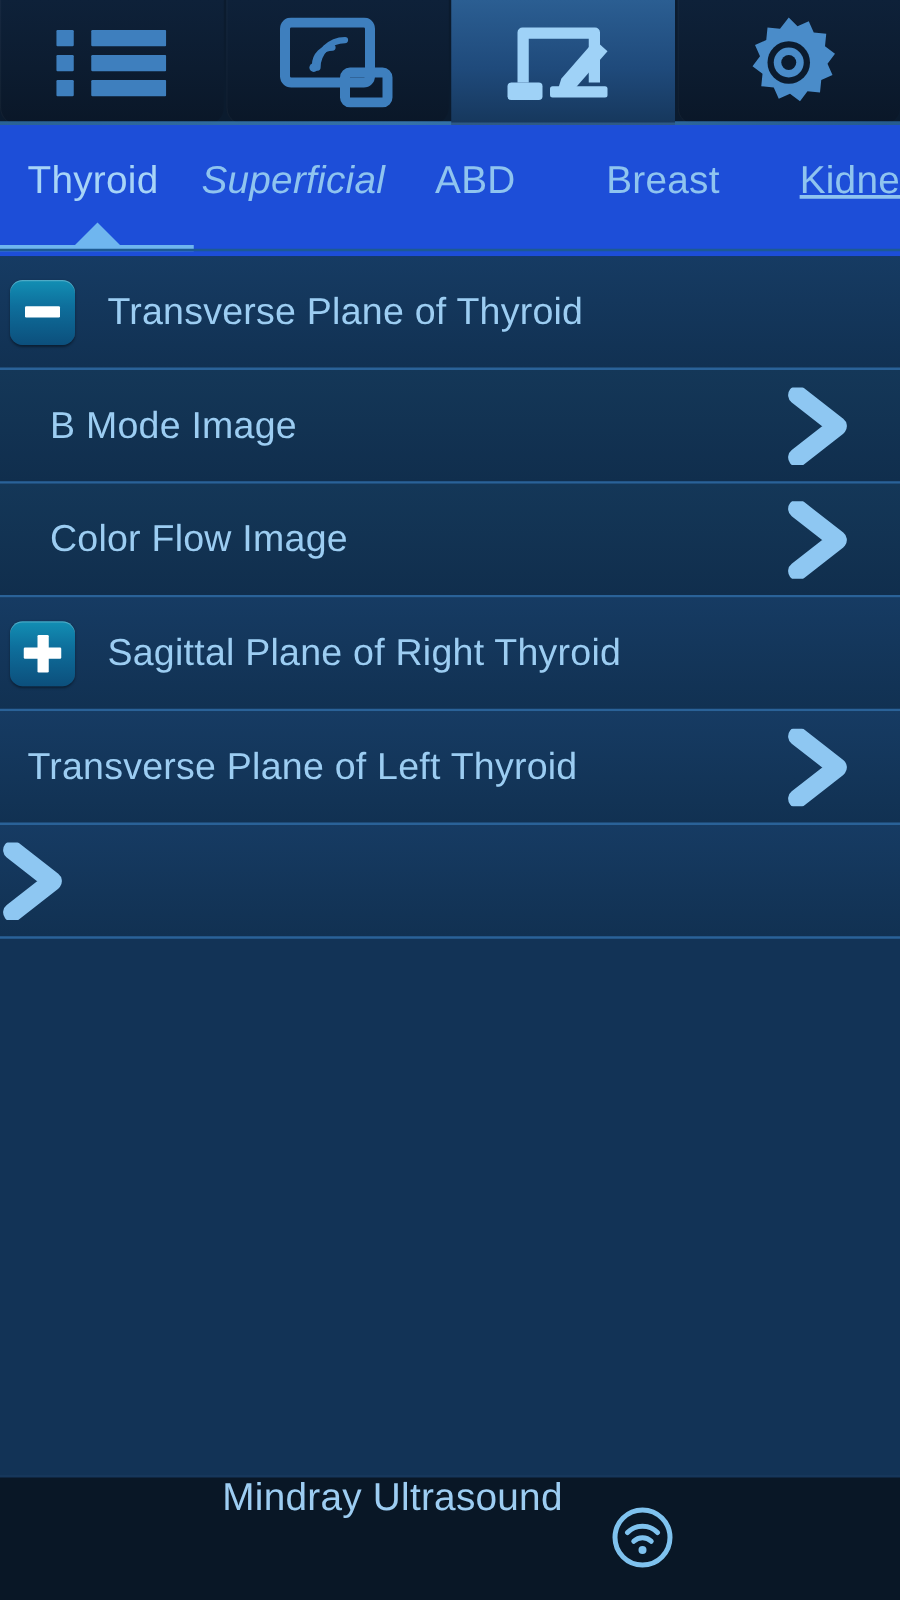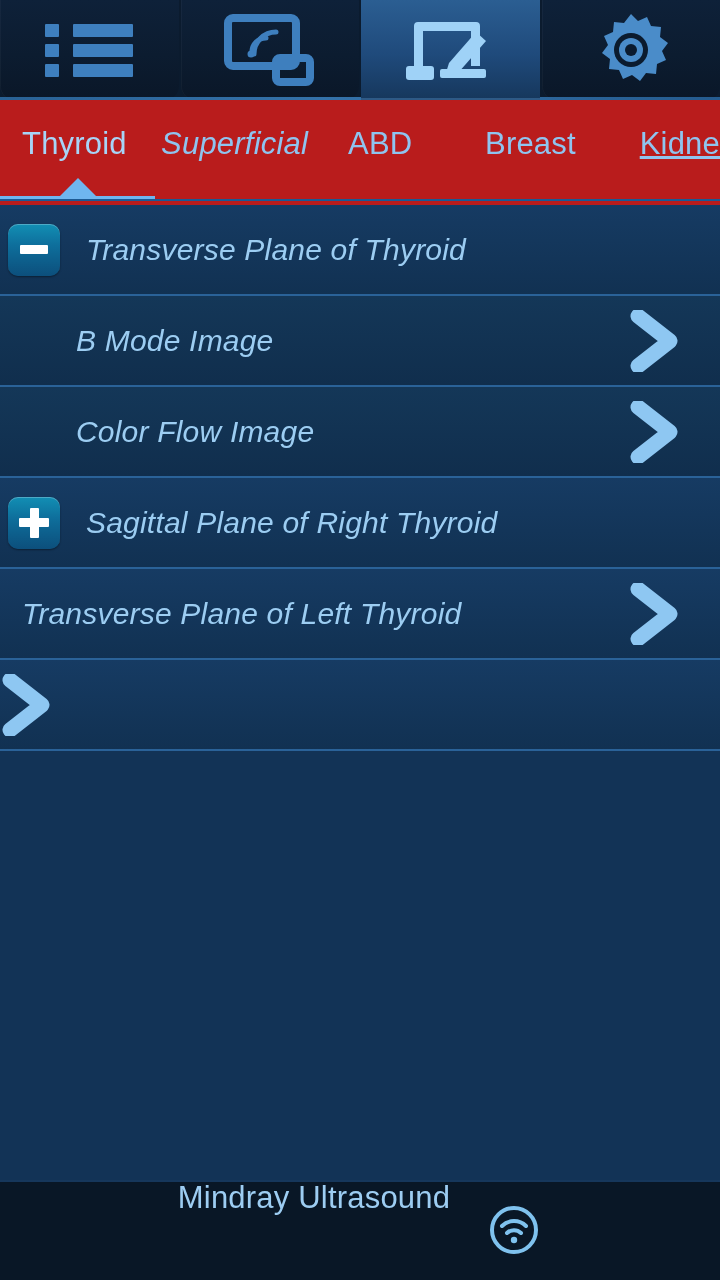--- a/index.html
+++ b/index.html
@@ -58,21 +58,21 @@
     box-shadow: inset 0 -2px 0 rgba(120,190,255,0.25);
     z-index: 2;
   }
   .icon-tab svg { display: block; }
 
   
   .tabstrip {
     position: relative;
     height: 105px;
     flex: 0 0 105px;
-    background: #b91c1c;
+    background: #1d4ed8;
     display: flex;
     align-items: flex-start;
     overflow: hidden;
   }
   .tabstrip::after {
     content: "";
     position: absolute;
     left: 0; right: 0; bottom: 4px;
     height: 2px;
     background: #1d5a93;
@@ -122,21 +122,20 @@
     height: 91px;
     display: flex;
     align-items: center;
     box-sizing: border-box;
     border-bottom: 2px solid #2a6298;
     background: linear-gradient(to bottom, #163b63 0%, #113152 100%);
   }
   .row:first-child { border-top: none; }
   .row.child {
     background: linear-gradient(to bottom, #143758 0%, #102e4d 100%);
-    padding-left: 36px;
   }
   .row-toggle {
     width: 52px;
     height: 52px;
     margin-left: 8px;
     border-radius: 10px;
     background: linear-gradient(to bottom, #128fb4 0%, #0e6f9c 40%, #0c4f7c 100%);
     box-shadow: inset 0 1px 0 rgba(255,255,255,0.25), 0 1px 2px rgba(0,0,0,0.4);
     display: flex;
     align-items: center;
@@ -169,21 +168,20 @@
     top: 0; left: 10.5px;
     height: 30px; width: 9px;
   }
   .row-label {
     color: #9ccdf2;
     font-size: 30px;
     letter-spacing: .2px;
     flex: 1 1 auto;
     white-space: nowrap;
     overflow: hidden;
-    font-style: italic;
   }
   .row.has-toggle .row-label { margin-left: 26px; }
   .row.child .row-label { margin-left: 40px; }
   .row.plain .row-label { margin-left: 22px; }
   .row-chevron {
     flex: 0 0 auto;
     margin-right: 40px;
     display: flex;
     align-items: center;
   }

